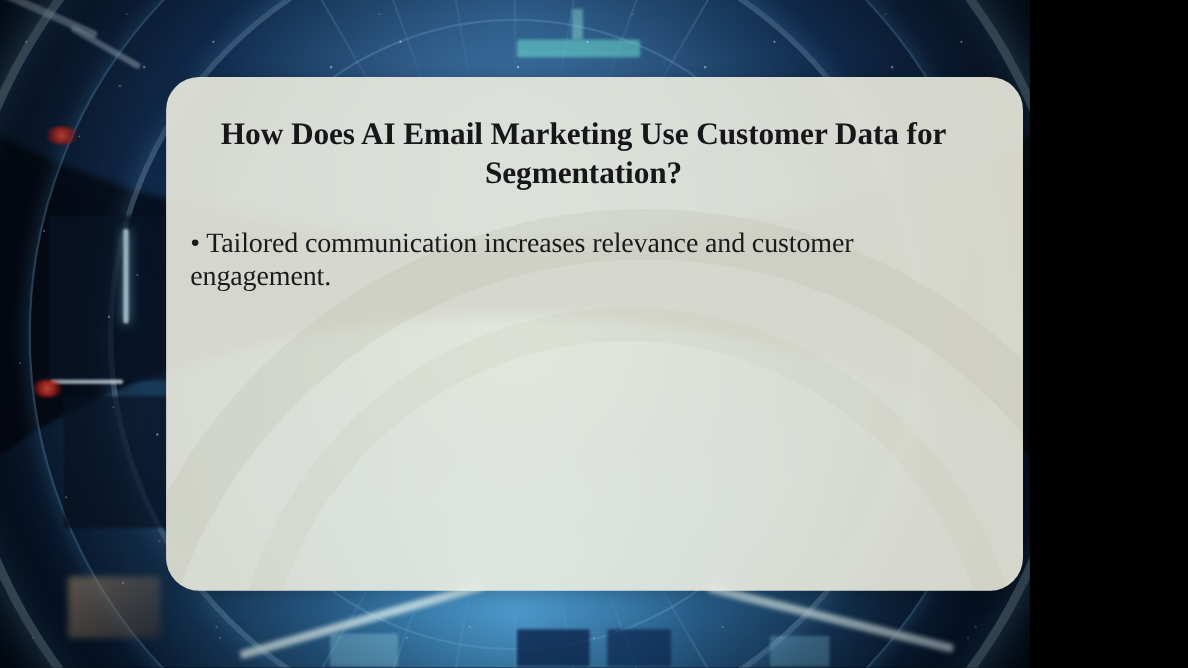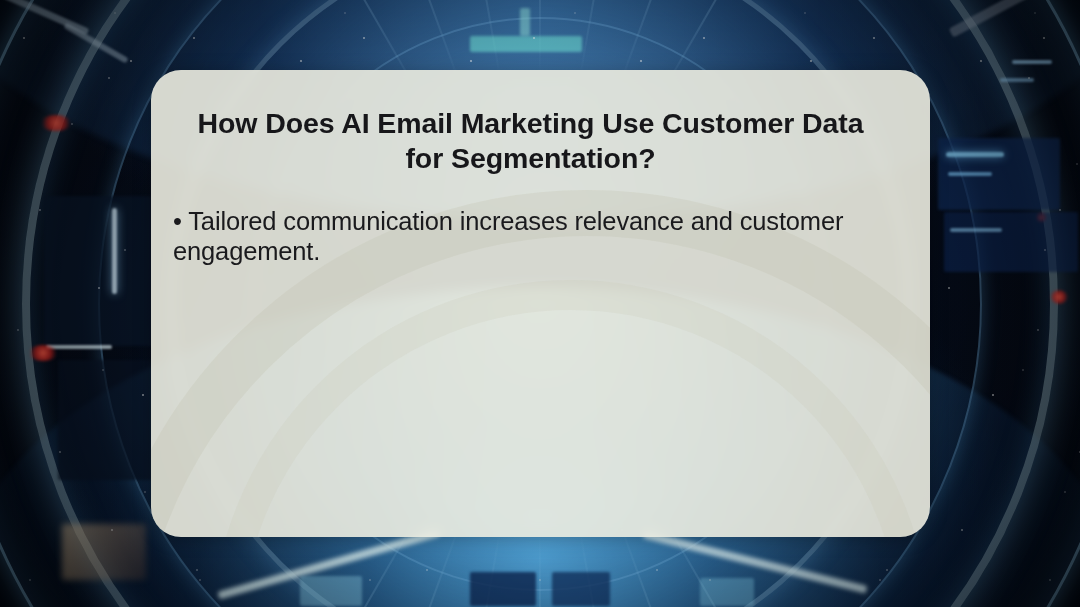--- a/index.html
+++ b/index.html
@@ -2,24 +2,24 @@
 <html><head>
 <meta charset="utf-8">
 <style>
   html, body {
     margin: 0;
     padding: 0;
     background: #000;
   }
   #stage {
     position: relative;
-    width: 1080px;
+    width: 936px;
     height: 607px;
     overflow: hidden;
-    font-family: Liberation Sans, sans-serif;
+    font-family: Liberation Serif, serif;
     background: #05070d;
   }
 
   
   .bg-layer {
     position: absolute;
     inset: 0;
     overflow: hidden;
   }
 

